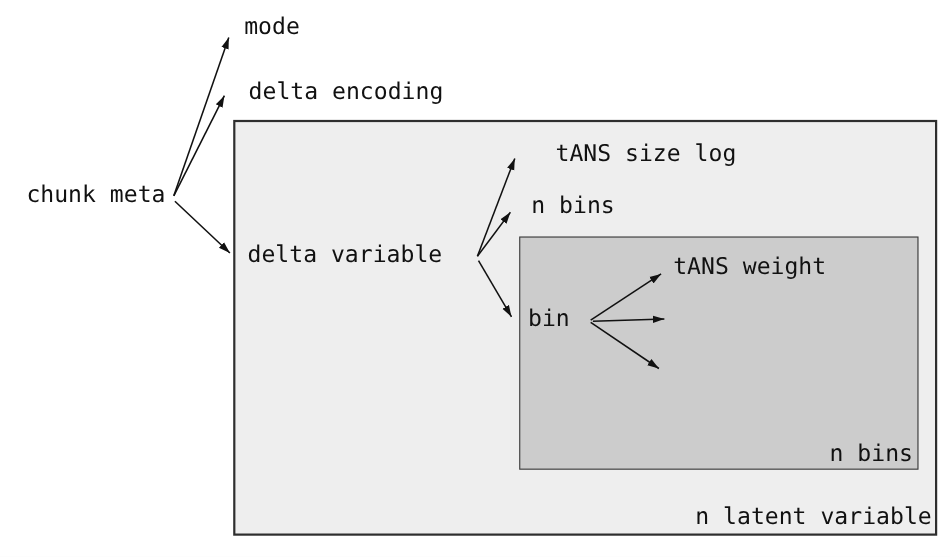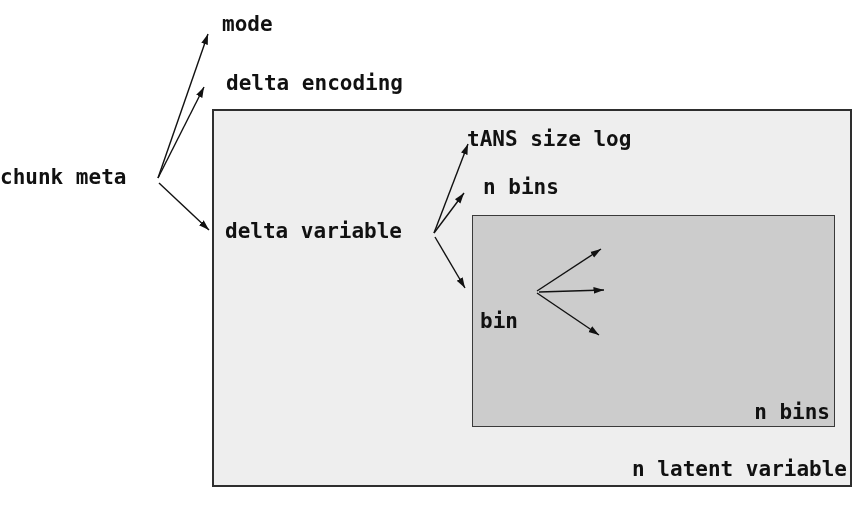--- a/index.html
+++ b/index.html
@@ -43,30 +43,29 @@
     top: 0;
     width: 864px;
     height: 506px;
     pointer-events: none;
   }
   .lbl {
     position: absolute;
     white-space: nowrap;
     line-height: 1;
     transform: translateY(-52%);
-    font-weight: bold;
   }
   
-  .lbl.chunk-meta       { left: 0;  top: 178px; text-align: right; }
+  .lbl.chunk-meta       { left: 24px;  top: 178px; text-align: right; }
   .lbl.mode             { left: 222px; top: 25px;  }
   .lbl.delta-encoding   { left: 226px; top: 84px;  }
   .lbl.latent-variable  { left: 225px; top: 232px; }
-  .lbl.tans-size-log    { left: 467px; top: 140px; }
+  .lbl.tans-size-log    { left: 505px; top: 140px; }
   .lbl.n-bins-top       { left: 483px; top: 188px; }
-  .lbl.bin              { left: 480px; top: 290px; margin-top: 32px; }
+  .lbl.bin              { left: 480px; top: 290px; }
   .lbl.tans-weight      { left: 612px; top: 243px; }
   .lbl.lower-bound      { left: 612px; top: 290px; }
   .lbl.offset-bits      { left: 612px; top: 335px; }
   .lbl.n-bins-footer    { right: 34px; top: 413px; }
   .lbl.n-latent-vars    { right: 17px; top: 470px; }
 </style>
 </head>
 <body>
 
 <div class="canvas">
@@ -96,16 +95,17 @@
     </g>
   </svg>
 
   <span class="lbl chunk-meta">chunk meta</span>
   <span class="lbl mode">mode</span>
   <span class="lbl delta-encoding">delta encoding</span>
   <span class="lbl latent-variable">delta variable</span>
   <span class="lbl tans-size-log">tANS size log</span>
   <span class="lbl n-bins-top">n bins</span>
   <span class="lbl bin">bin</span>
+  <span class="lbl tans-weight">tANS weight</span>
   <span class="lbl n-bins-footer">n bins</span>
   <span class="lbl n-latent-vars">n latent variable</span>
 
 </div>
 
 </body></html>

